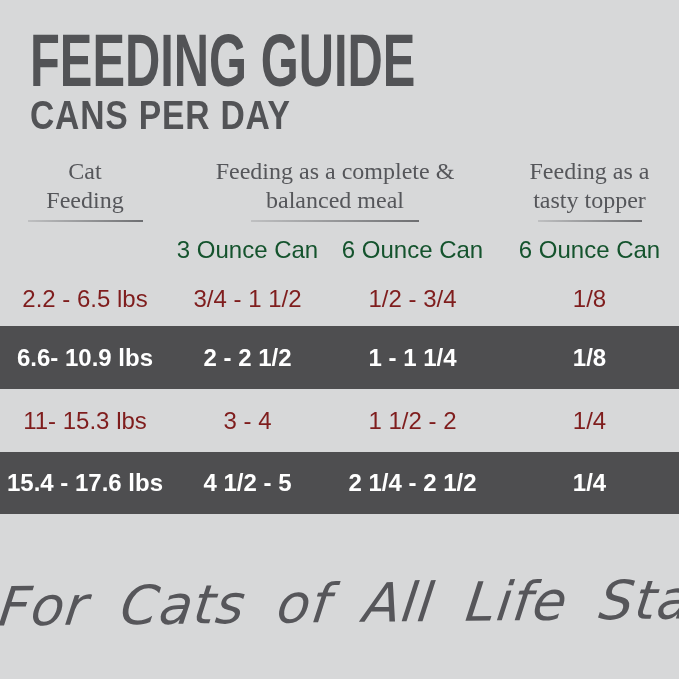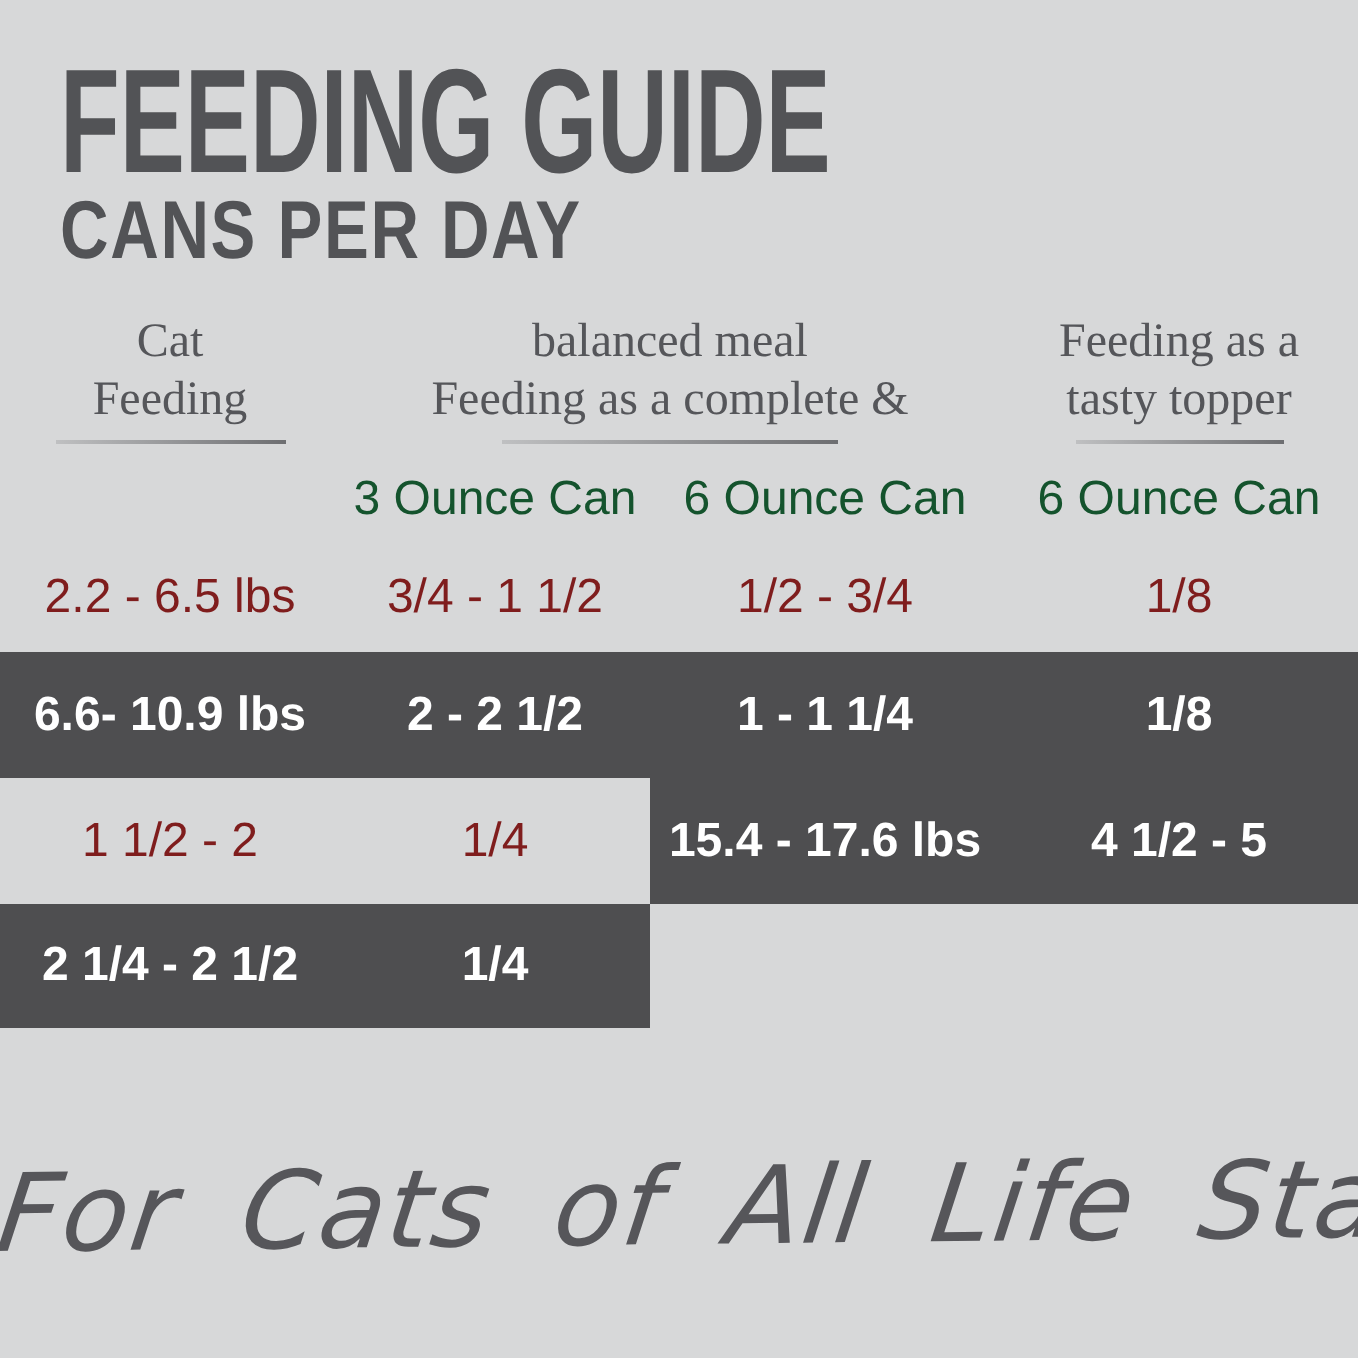--- a/index.html
+++ b/index.html
@@ -75,22 +75,22 @@
   <h2 class="subtitle">CANS PER DAY</h2>
 
   <div class="table">
 
     <div class="cell ghead">
       <span>Cat</span>
       <span>Feeding</span>
       <span class="rule w1"></span>
     </div>
     <div class="cell ghead span2">
+      <span>Feeding as a complete &amp;</span>
       <span>balanced meal</span>
-      <span>Feeding as a complete &amp;</span>
       <span class="rule w2"></span>
     </div>
     <div class="cell ghead">
       <span>Feeding as a</span>
       <span>tasty topper</span>
       <span class="rule w3"></span>
     </div>
 
     <div class="cell"></div>
     <div class="cell subhead">3 Ounce Can</div>
@@ -100,20 +100,22 @@
     <div class="cell">2.2 - 6.5 lbs</div>
     <div class="cell">3/4 - 1 1/2</div>
     <div class="cell">1/2 - 3/4</div>
     <div class="cell">1/8</div>
 
     <div class="cell dark">6.6- 10.9 lbs</div>
     <div class="cell dark">2 - 2 1/2</div>
     <div class="cell dark">1 - 1 1/4</div>
     <div class="cell dark">1/8</div>
 
+    <div class="cell">11- 15.3 lbs</div>
+    <div class="cell">3 - 4</div>
     <div class="cell">1 1/2 - 2</div>
     <div class="cell">1/4</div>
 
     <div class="cell dark">15.4 - 17.6 lbs</div>
     <div class="cell dark">4 1/2 - 5</div>
     <div class="cell dark">2 1/4 - 2 1/2</div>
     <div class="cell dark">1/4</div>
 
   </div>
 

